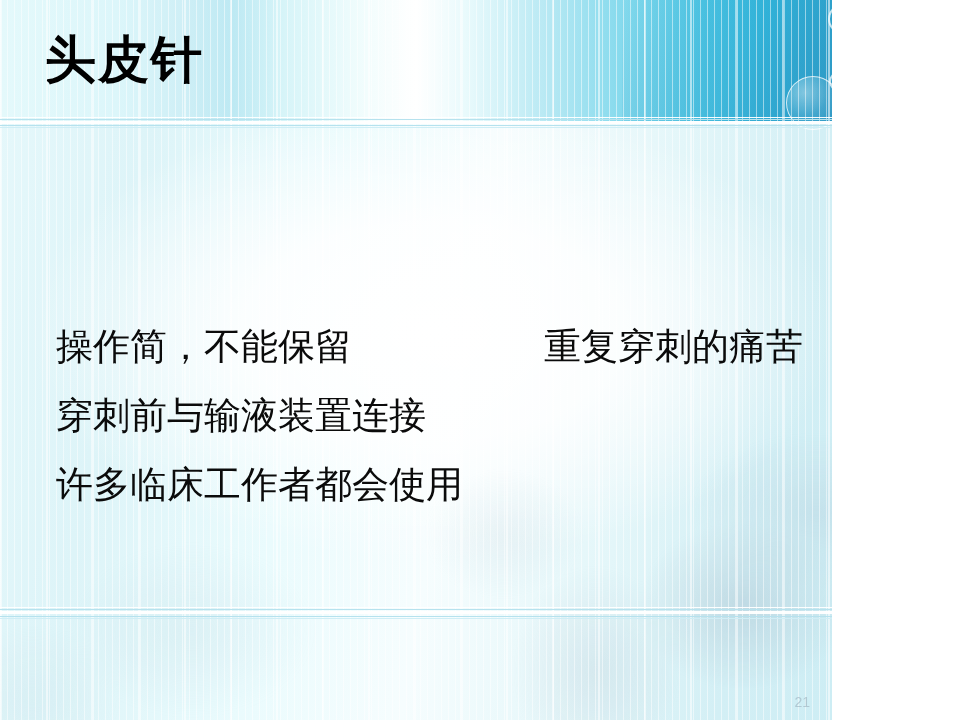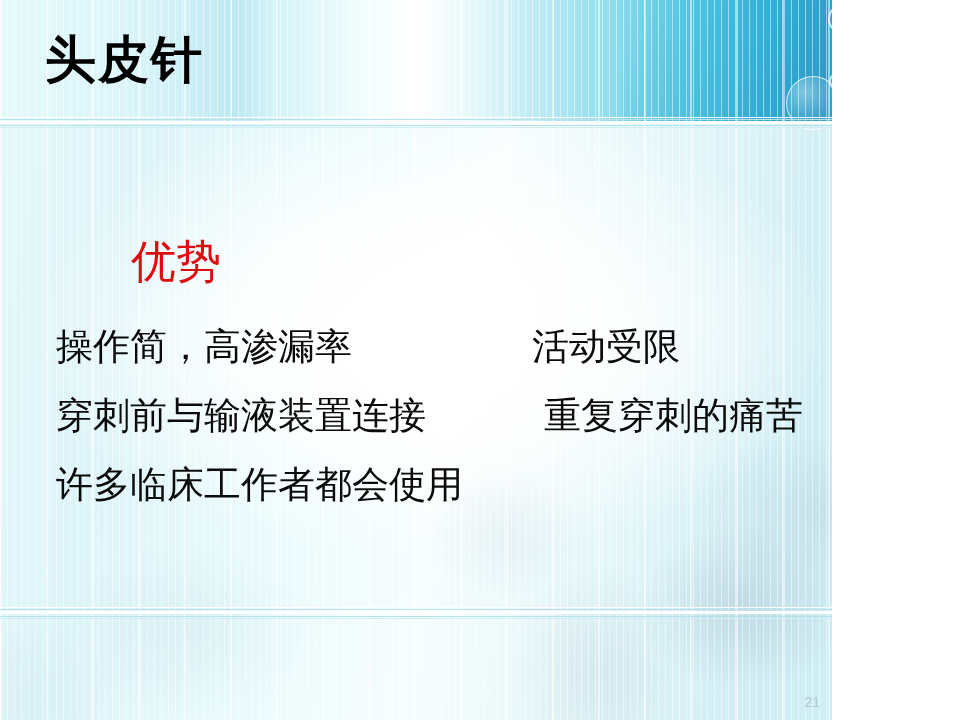--- a/index.html
+++ b/index.html
@@ -155,21 +155,21 @@
     color: #0b0b0b;
     white-space: nowrap;
   }
   .col.left  { left: 56px; }
   .col.right { left: 532px; }
   .col .line { display: block; }
   .col.right .line.indent { margin-left: 12px; }
 
   .page-number {
     position: absolute;
-    right: 12px;
+    right: 22px;
     bottom: 10px;
     font-family: "Liberation Sans", sans-serif;
     font-size: 14px;
     color: rgba(150,170,182,0.55);
   }
 </style>
 </head>
 <body>
 
 <div id="slide">
@@ -206,28 +206,26 @@
   <div class="rule rule-b" style="top:127px;"></div>
 
   <div class="rule rule-white" style="top:607px;"></div>
   <div class="rule rule-a" style="top:609px;"></div>
   <div class="rule rule-white" style="top:611px; height:3px;"></div>
   <div class="rule rule-a" style="top:616px;"></div>
   <div class="rule rule-b" style="top:618px;"></div>
 
   <div class="title">头皮针</div>
 
-  <div class="col-heading left">优势</div>
 
   <div class="col left">
-    <span class="line">操作简，高渗漏率</span>
+    <span class="line">操作简，不能保留</span>
     <span class="line">穿刺前与输液装置连接</span>
     <span class="line">许多临床工作者都会使用</span>
   </div>
 
   <div class="col right">
-    <span class="line">活动受限</span>
     <span class="line indent">重复穿刺的痛苦</span>
   </div>
 
   <div class="page-number">21</div>
 
 </div>
 
 </body></html>

